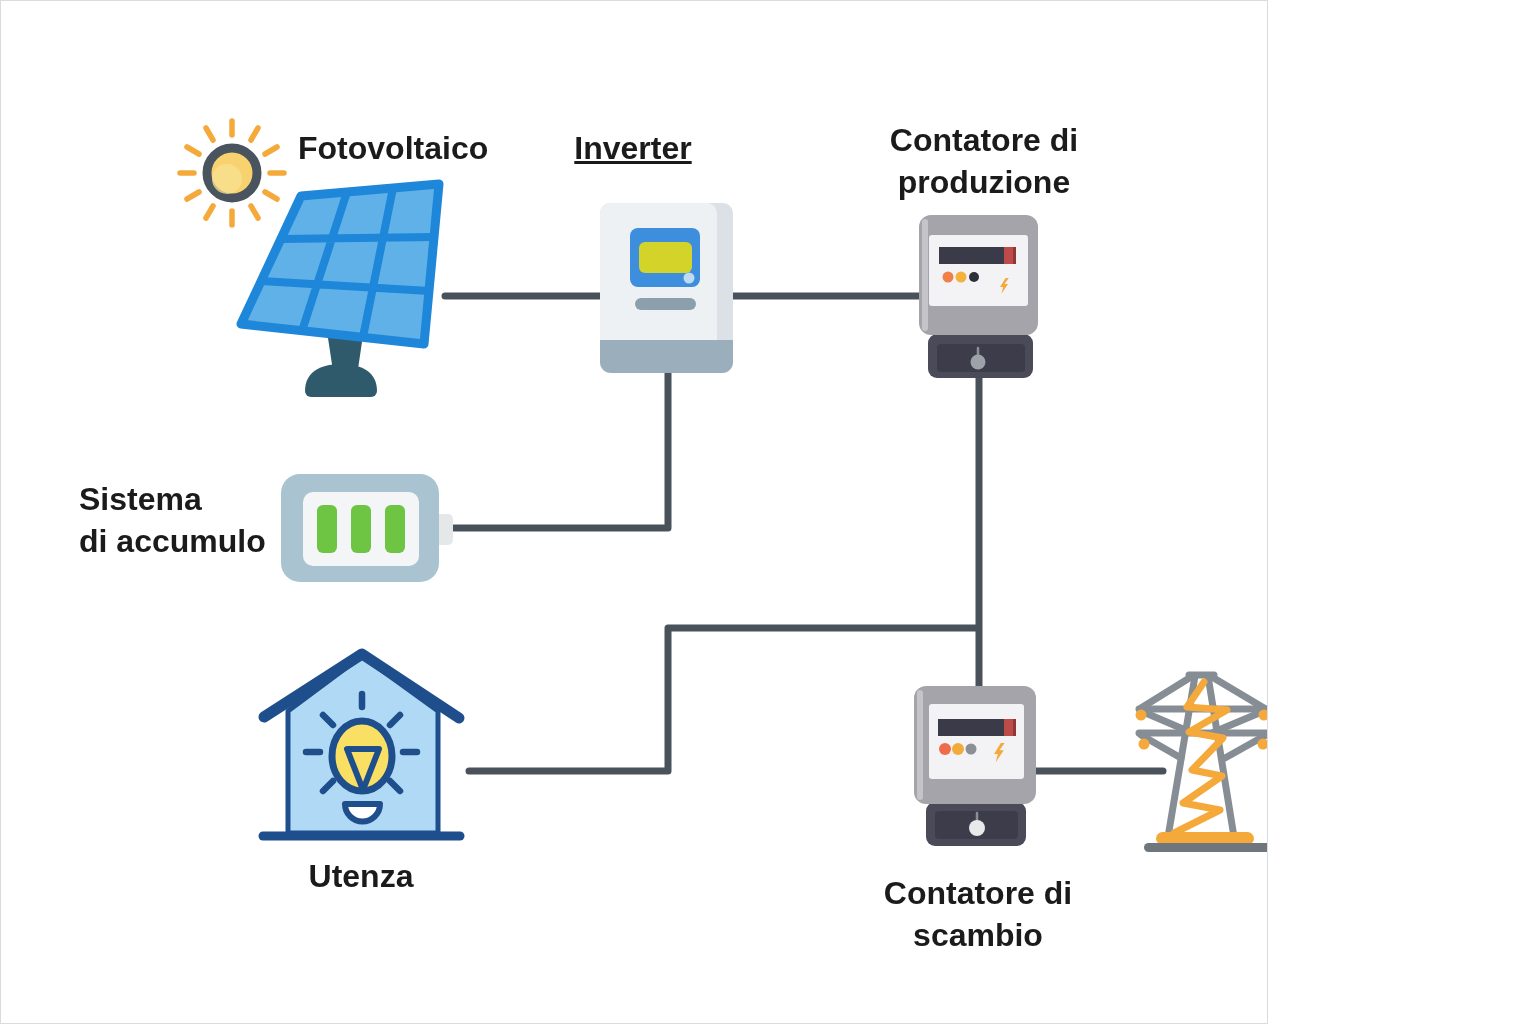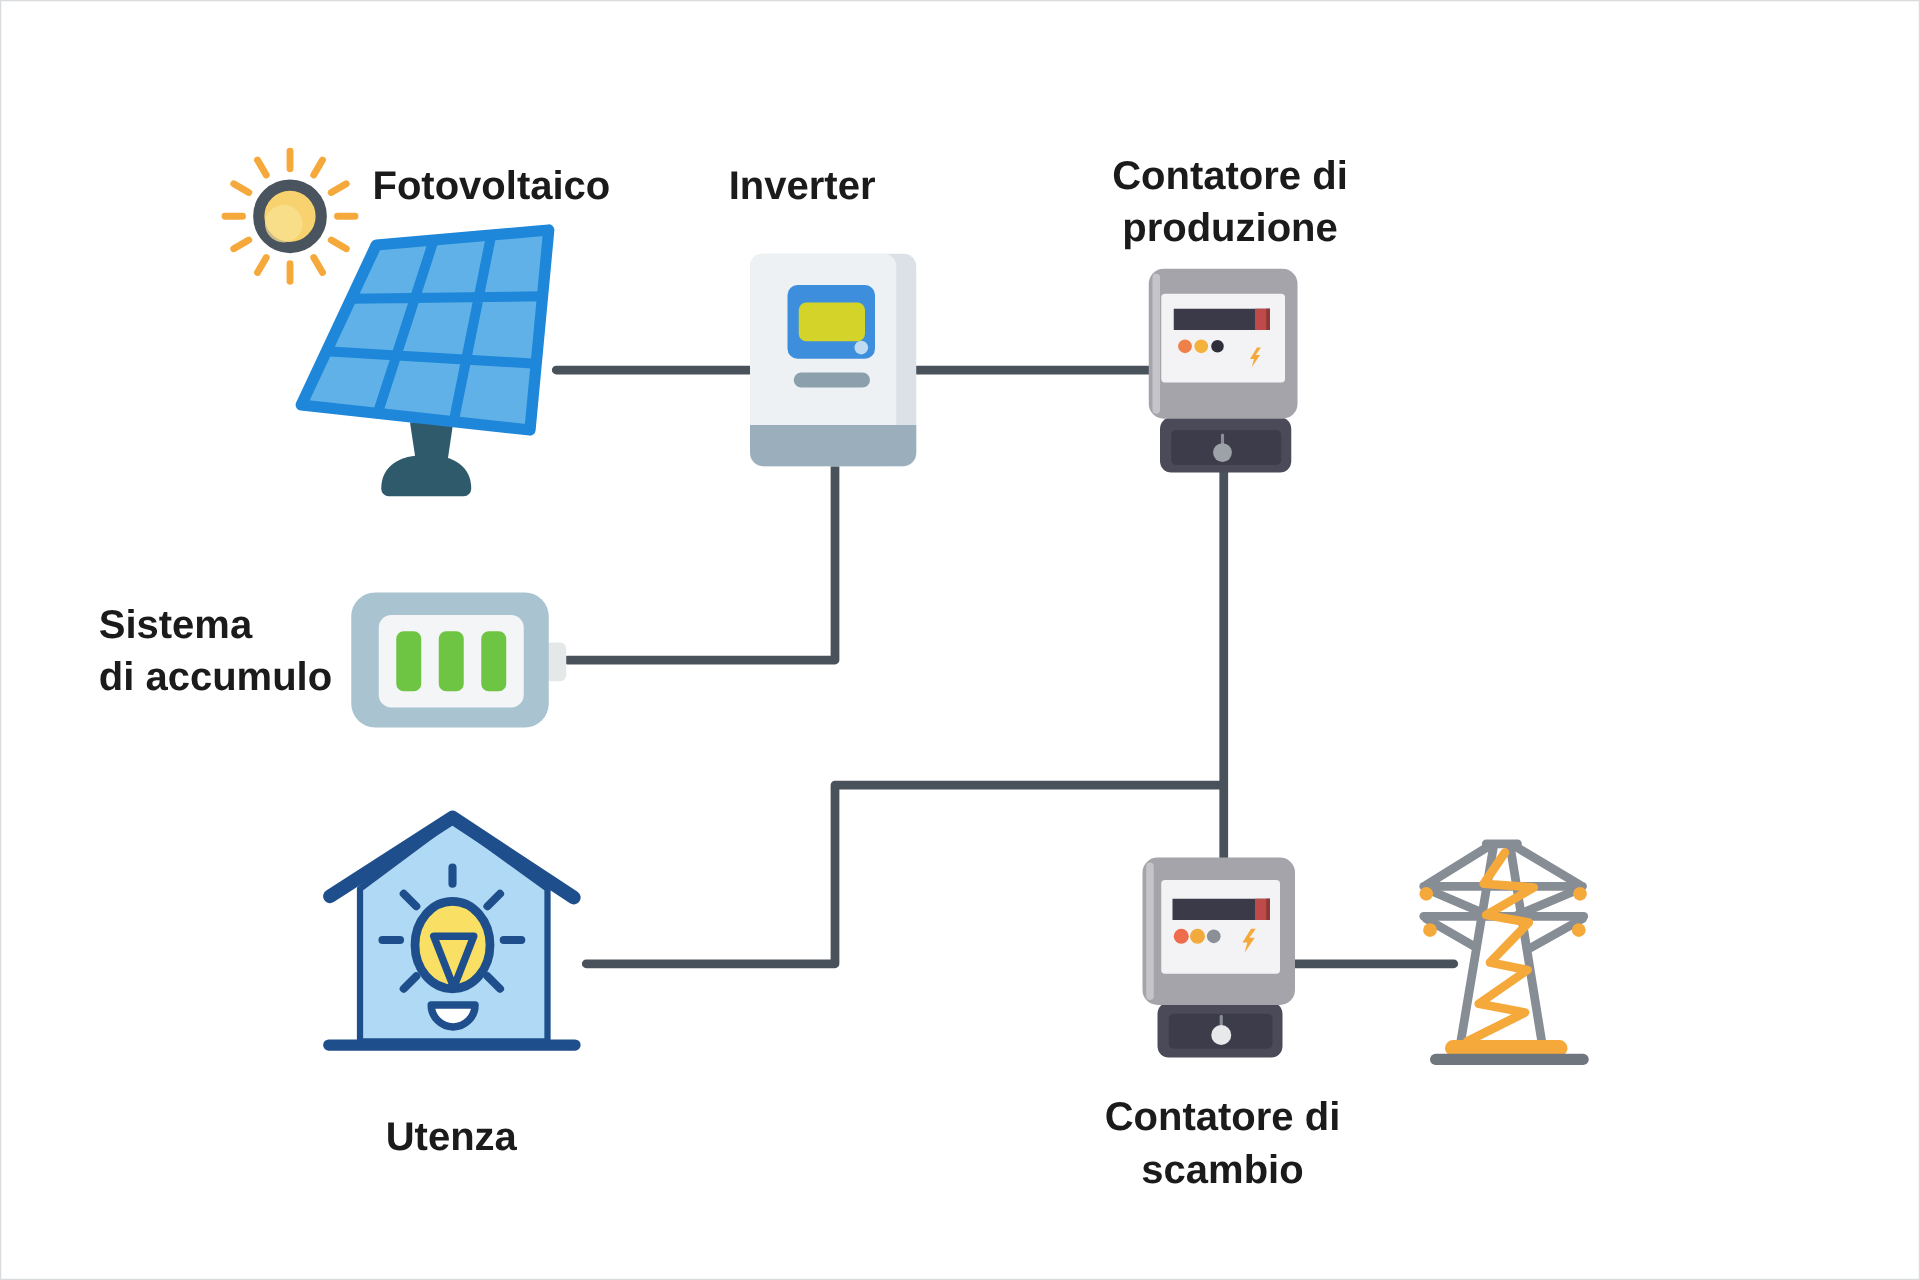--- a/index.html
+++ b/index.html
@@ -1,37 +1,37 @@
 <!DOCTYPE html>
 <html style="--c-background: #ffffff; --c-wire: #49525b; --c-label: #1b1b1b; --c-accent_orange: #f5a93b; --c-sun_yellow: #f8d26e; --c-sun_ring: #4a545e; --c-solar_frame_blue: #1e87d9; --c-solar_cell_blue: #60b1e8; --c-solar_stand: #2f5a6c; --c-inverter_body: #edf1f4; --c-inverter_bottom: #9aafbb; --c-inverter_screen_blue: #3e8ede; --c-inverter_screen_green: #d3d32a; --c-meter_gray: #a4a4aa; --c-meter_panel: #f3f3f5; --c-meter_display: #3a3a49; --c-meter_display_red: #be4b49; --c-meter_dark: #4a4a59; --c-battery_body: #a9c3d0; --c-battery_green: #6ec443; --c-house_outline: #1f4e8c; --c-house_fill: #afd9f4; --c-bulb_yellow: #f9df63; --c-tower_gray: #878d95;"><head>
 <meta charset="utf-8">
 <style>
   html,body{margin:0;padding:0;background:#ffffff;}
   #canvas{
-    position:relative;width:1536px;height:1024px;background:#ffffff;
+    position:relative;width:1268px;height:1024px;background:#ffffff;
     overflow:hidden;box-sizing:border-box;border:1px solid #d9dcde;
     font-family:"Liberation Sans",sans-serif;
   }
   #scene{position:absolute;left:0;top:0;}
   .wire{
     stroke:var(--c-wire,#49525b);stroke-width:7;fill:none;
     stroke-linecap:round;stroke-linejoin:round;
   }
   .accent-stroke{stroke:var(--c-accent_orange,#f5a93b);fill:none;stroke-linecap:round;stroke-linejoin:round;}
   .accent-fill{fill:var(--c-accent_orange,#f5a93b);}
   .house-stroke{stroke:var(--c-house_outline,#1f4e8c);stroke-linecap:round;stroke-linejoin:round;}
   .lbl{
     position:absolute;font-size:32px;line-height:42px;font-weight:600;
     color:var(--c-label,#1b1b1b);white-space:pre-line;letter-spacing:0;
   }
   #lbl-fotovoltaico{left:297px;top:126px;}
-  #lbl-inverter{left:582px;top:126px;width:184px;}
+  #lbl-inverter{left:540px;top:126px;width:184px;text-align:center;text-decoration:underline;}
   #lbl-produzione{left:881px;top:118px;width:204px;text-align:center;}
   #lbl-accumulo{left:78px;top:477px;width:190px;text-align:left;}
-  #lbl-utenza{left:268px;top:854px;width:184px;text-align:center;margin-top:33px;}
+  #lbl-utenza{left:268px;top:854px;width:184px;text-align:center;}
   #lbl-scambio{left:875px;top:871px;width:204px;text-align:center;}
   #lbl-rete{left:1276px;top:764px;}
 </style>
 </head>
 <body>
 
 <div id="canvas">
   <svg id="scene" width="1536" height="1024" viewBox="0 0 1536 1024">
 
     <g>

